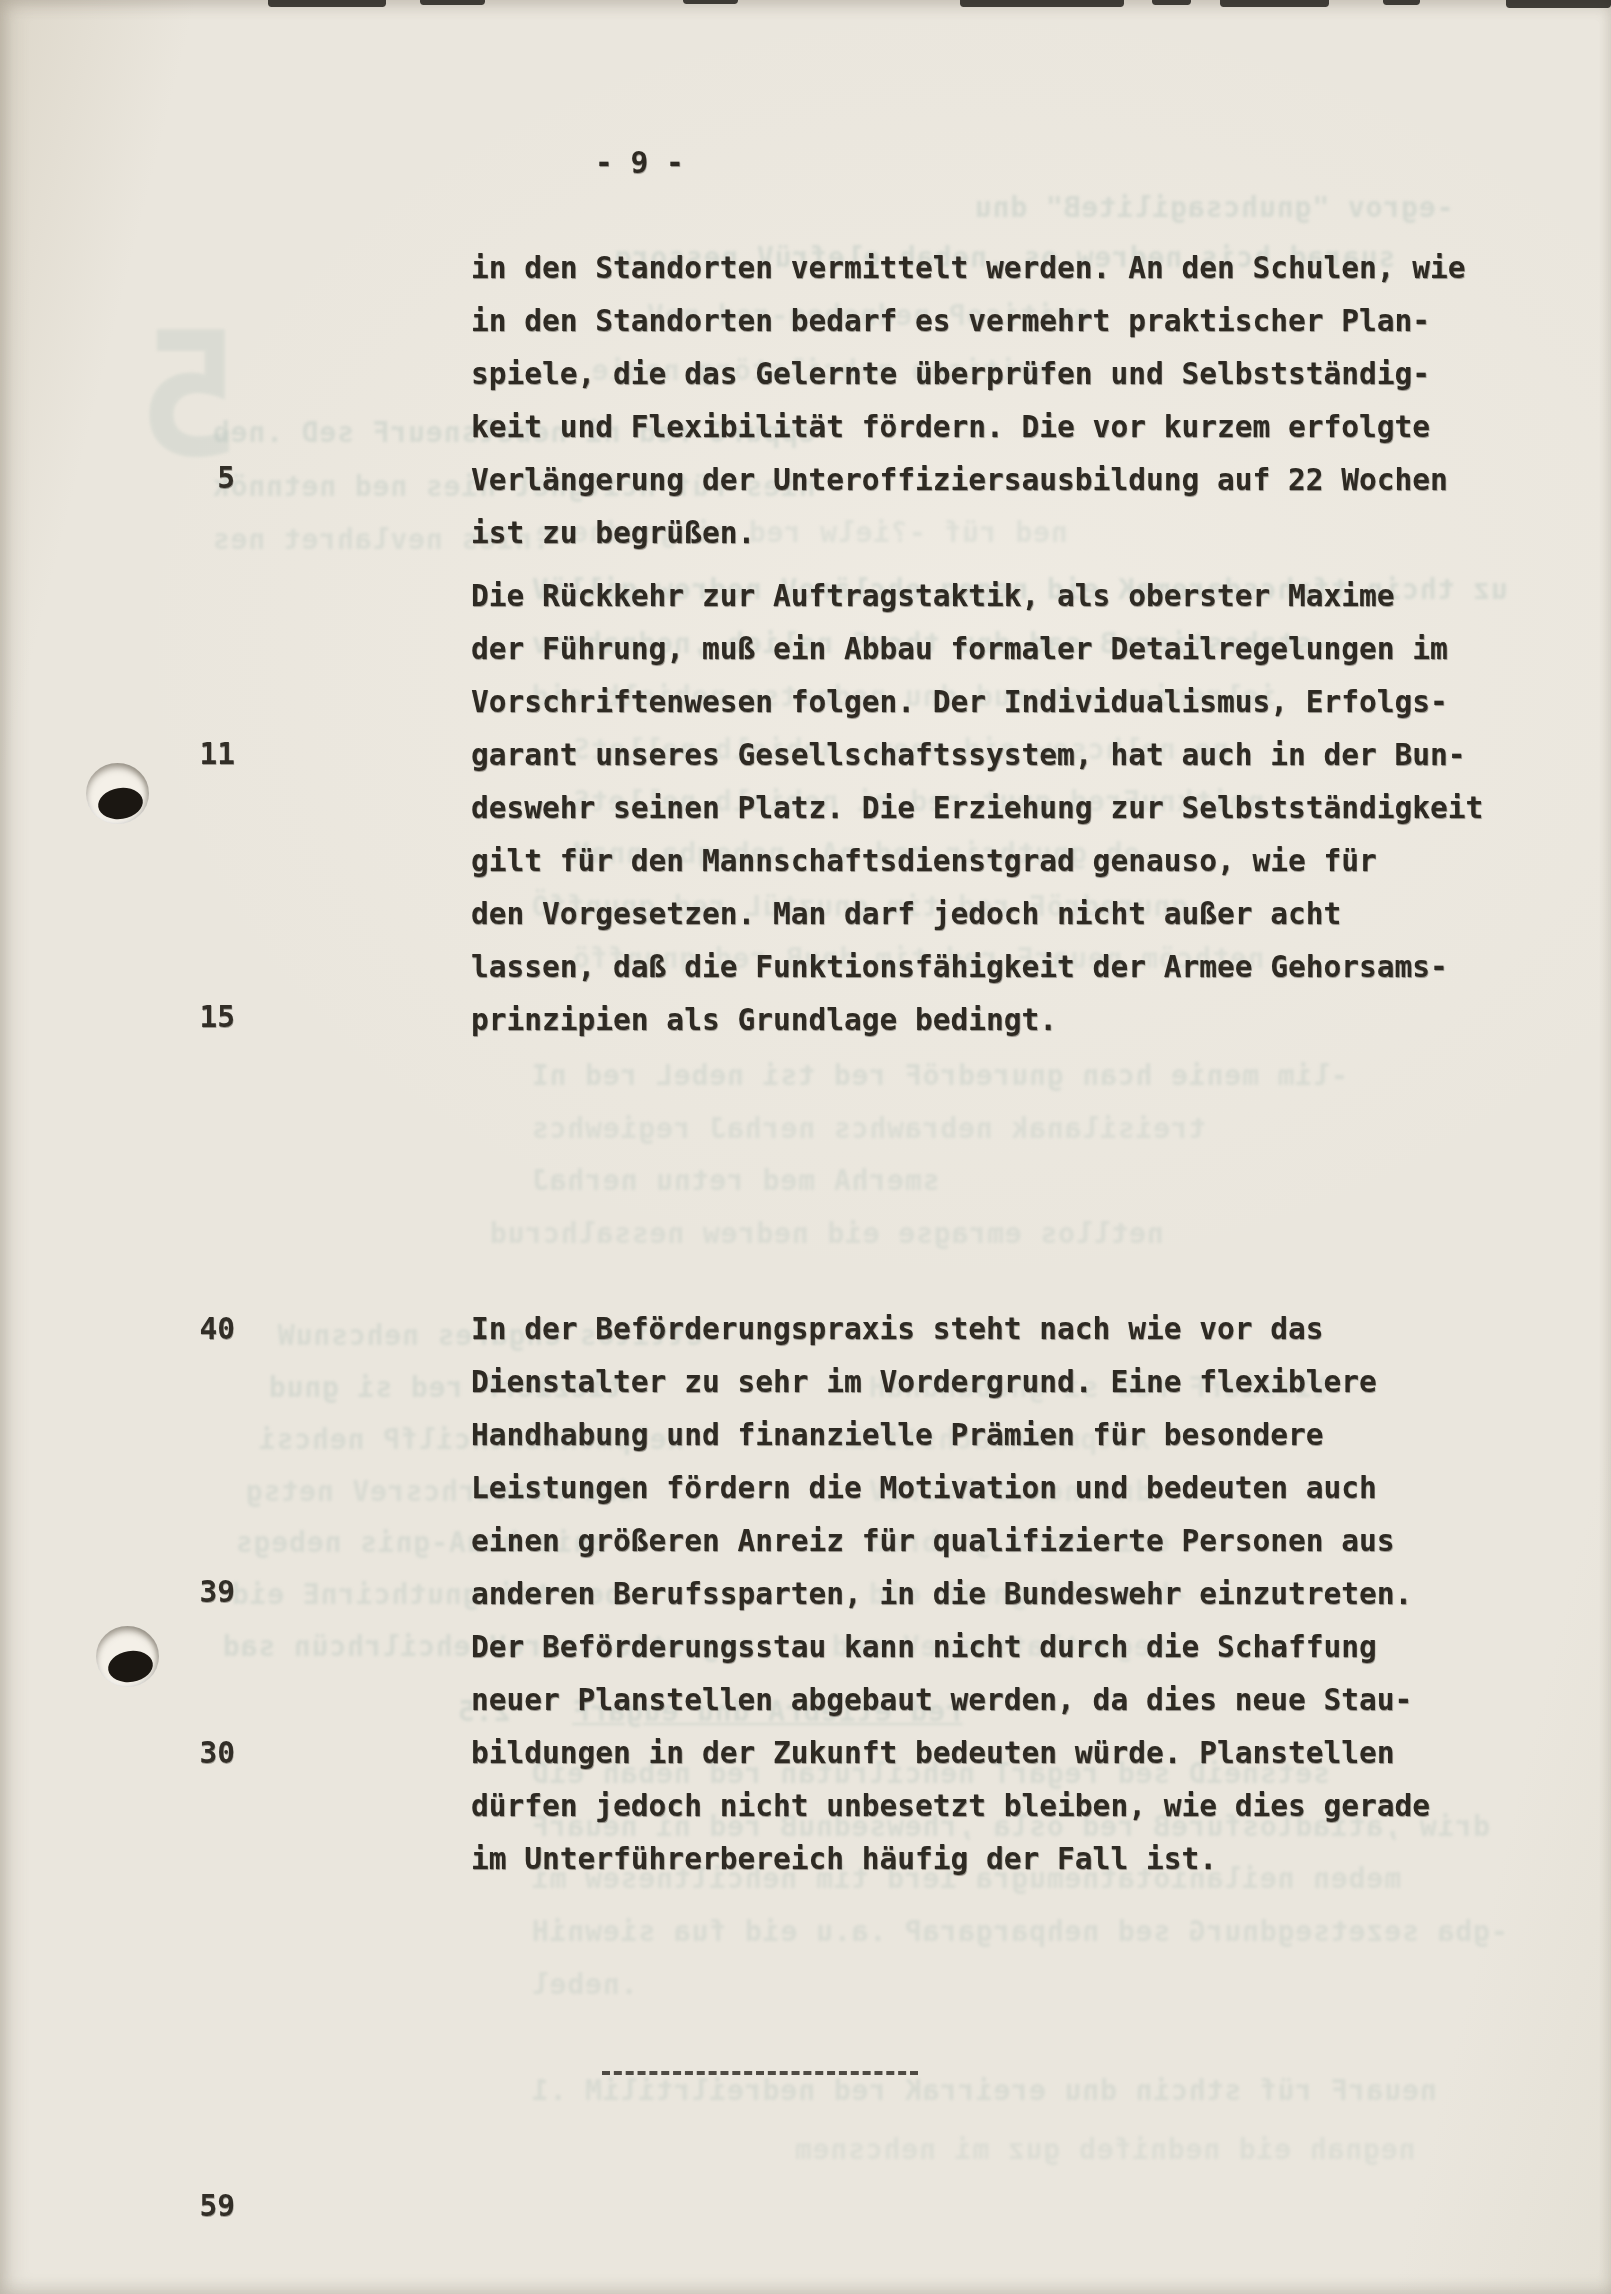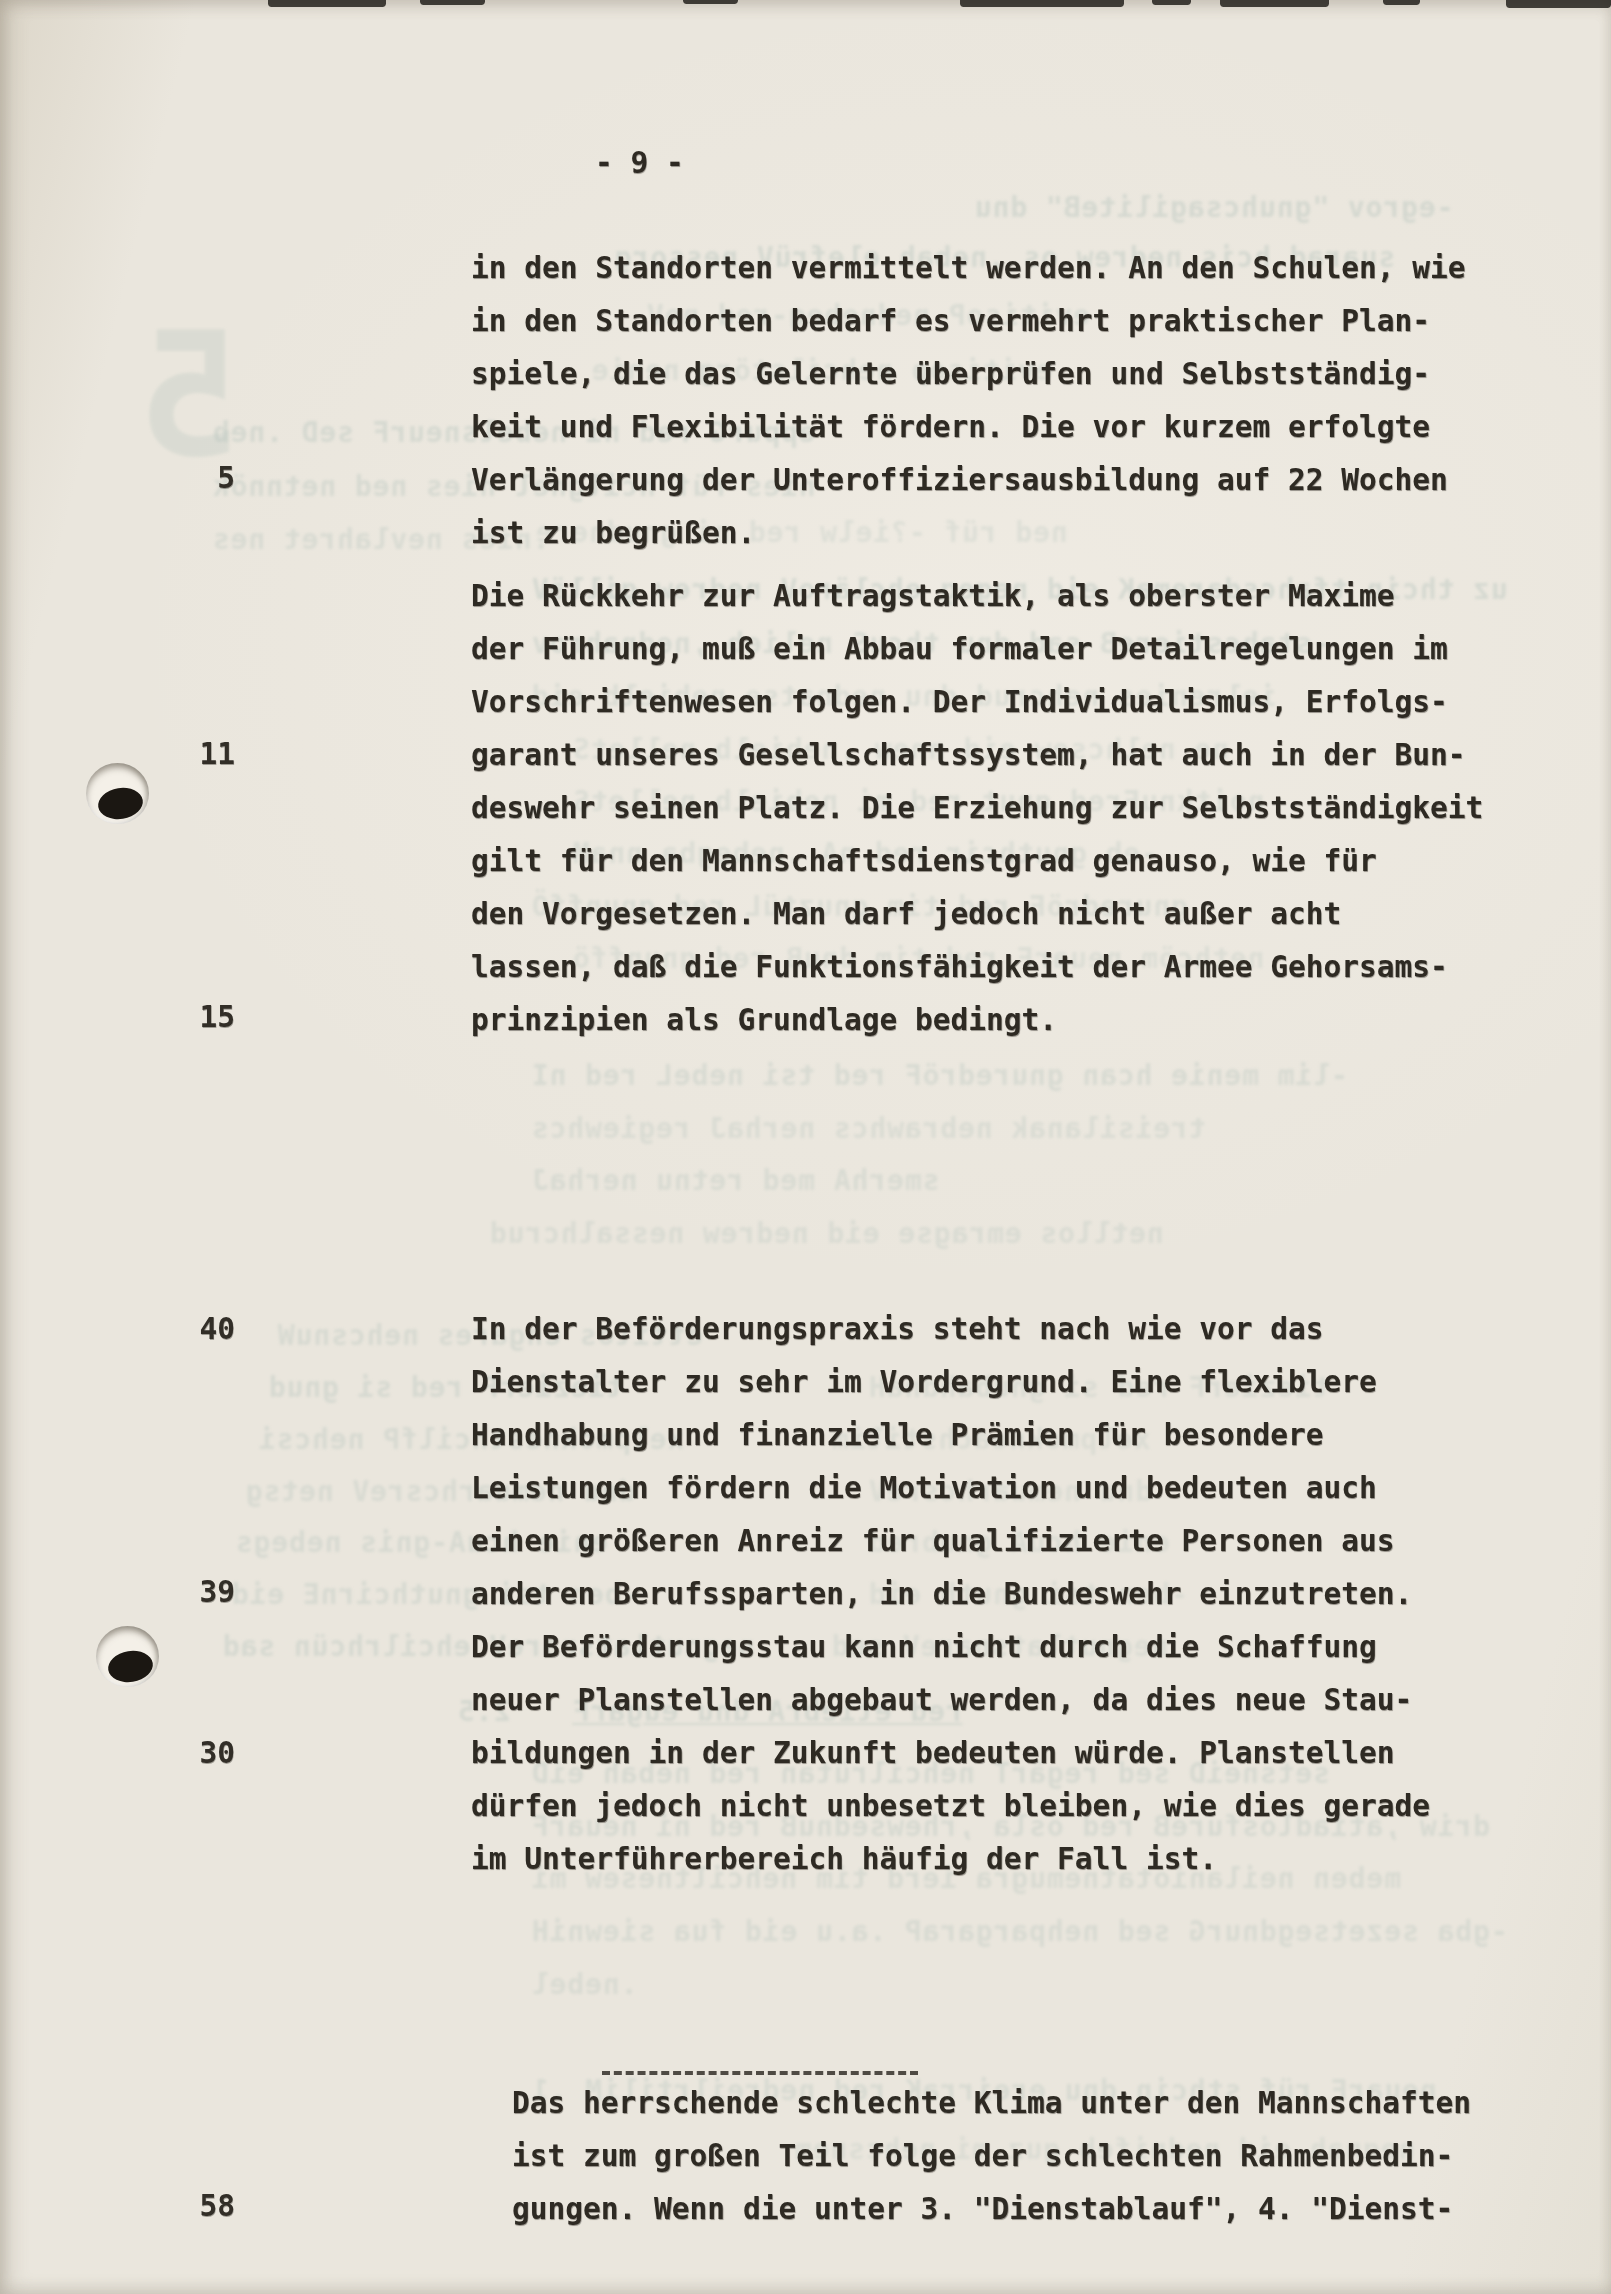--- a/index.html
+++ b/index.html
@@ -137,21 +137,21 @@
   <div class="hole" style="left:96px;top:1626px"></div>
 
   <div class="typed" style="left:595px;top:137px">- 9 -</div>
 
   <div class="lineno" style="top:452px">5</div>
   <div class="lineno" style="top:728px">11</div>
   <div class="lineno" style="top:991px">15</div>
   <div class="lineno" style="top:1303px">40</div>
   <div class="lineno" style="top:1566px">39</div>
   <div class="lineno" style="top:1727px">30</div>
-  <div class="lineno" style="top:2180px">58</div>
+  <div class="lineno" style="top:2180px">59</div>
 
   <div class="typed" style="left:471px;top:242px">in den Standorten vermittelt werden. An den Schulen, wie
 in den Standorten bedarf es vermehrt praktischer Plan-
 spiele, die das Gelernte überprüfen und Selbstständig-
 keit und Flexibilität fördern. Die vor kurzem erfolgte
 Verlängerung der Unteroffiziersausbildung auf 22 Wochen
 ist zu begrüßen.</div>
   <div class="typed" style="left:471px;top:570px">Die Rückkehr zur Auftragstaktik, als oberster Maxime
 der Führung, muß ein Abbau formaler Detailregelungen im
 Vorschriftenwesen folgen. Der Individualismus, Erfolgs-
@@ -167,18 +167,15 @@
 Leistungen fördern die Motivation und bedeuten auch
 einen größeren Anreiz für qualifizierte Personen aus
 anderen Berufssparten, in die Bundeswehr einzutreten.
 Der Beförderungsstau kann nicht durch die Schaffung
 neuer Planstellen abgebaut werden, da dies neue Stau-
 bildungen in der Zukunft bedeuten würde. Planstellen
 dürfen jedoch nicht unbesetzt bleiben, wie dies gerade
 im Unterführerbereich häufig der Fall ist.</div>
 
   <div class="dashline" style="left:602px;top:2071px;width:316px"></div>
-  <div class="typed" style="left:512px;top:2077px">Das herrschende schlechte Klima unter den Mannschaften
-ist zum großen Teil folge der schlechten Rahmenbedin-
-gungen. Wenn die unter 3. "Dienstablauf", 4. "Dienst-</div>
 
 </div>
 
 
 </body></html>

